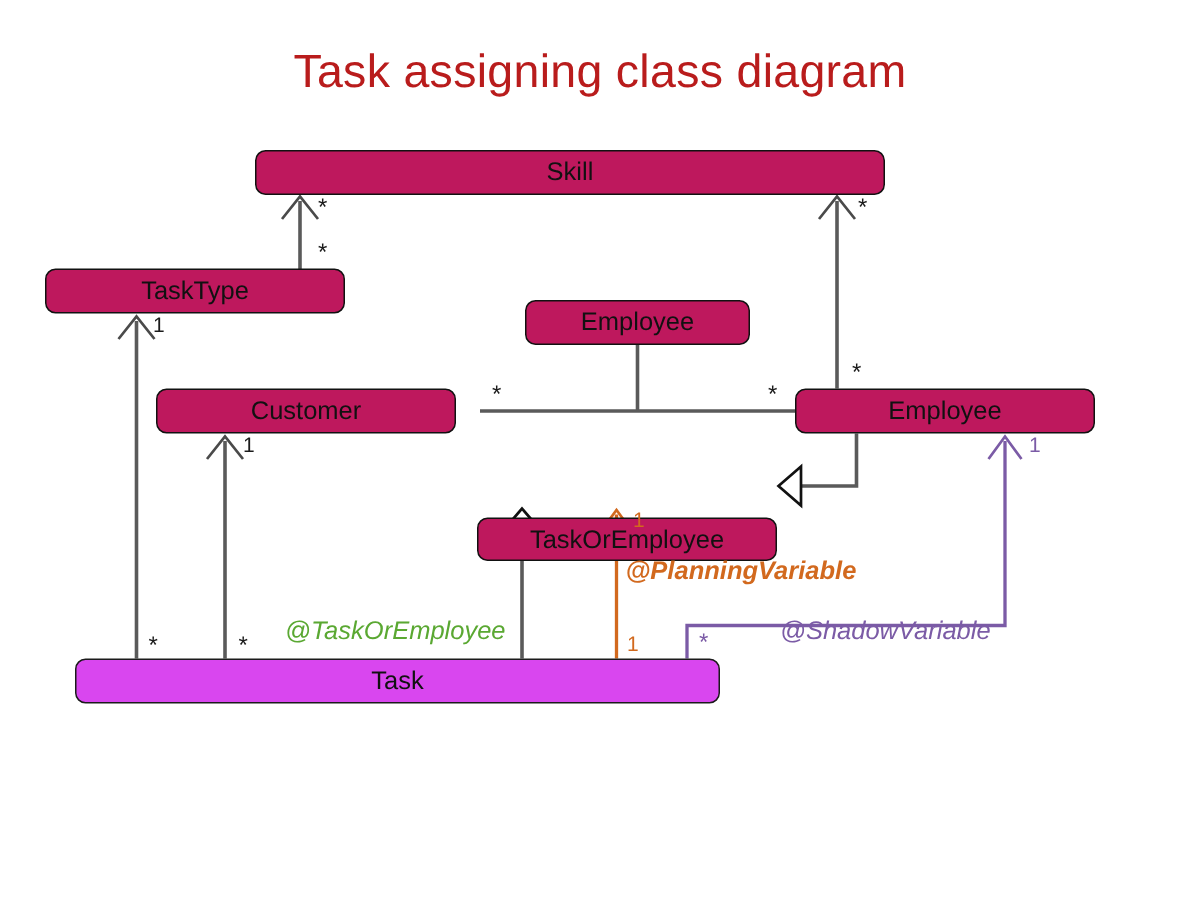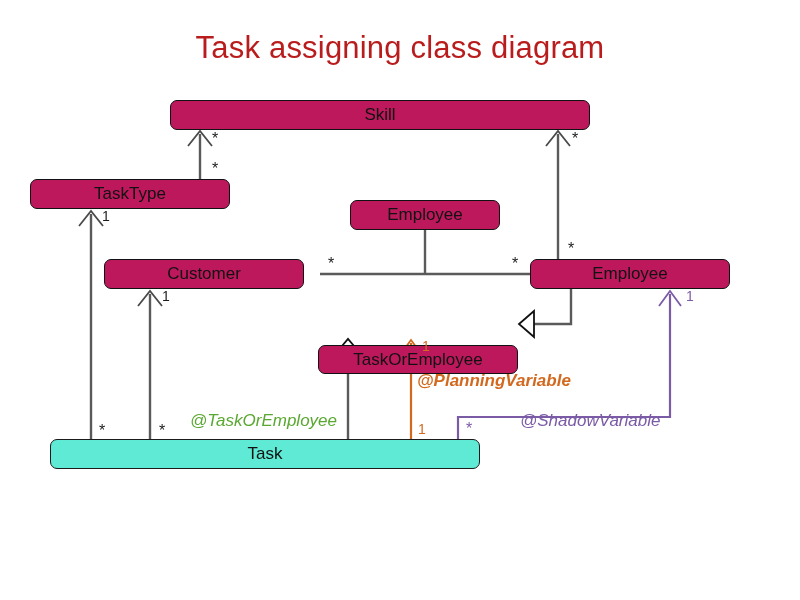--- a/index.html
+++ b/index.html
@@ -40,21 +40,21 @@
     border-radius: 7px;
     background: #be185d;
     display: flex;
     align-items: center;
     justify-content: center;
     font-size: 17px;
     color: #111111;
     font-family: "Liberation Sans", sans-serif;
   }
   .uml-class.entity-highlight {
-    background: #5eead4;
+    background: #d946ef;
     border-color: #1b1b1b;
   }
   .mult {
     position: absolute;
     font-size: 14px;
     color: #1b1b1b;
     font-family: "Liberation Sans", sans-serif;
     line-height: 1;
     white-space: nowrap;
   }

